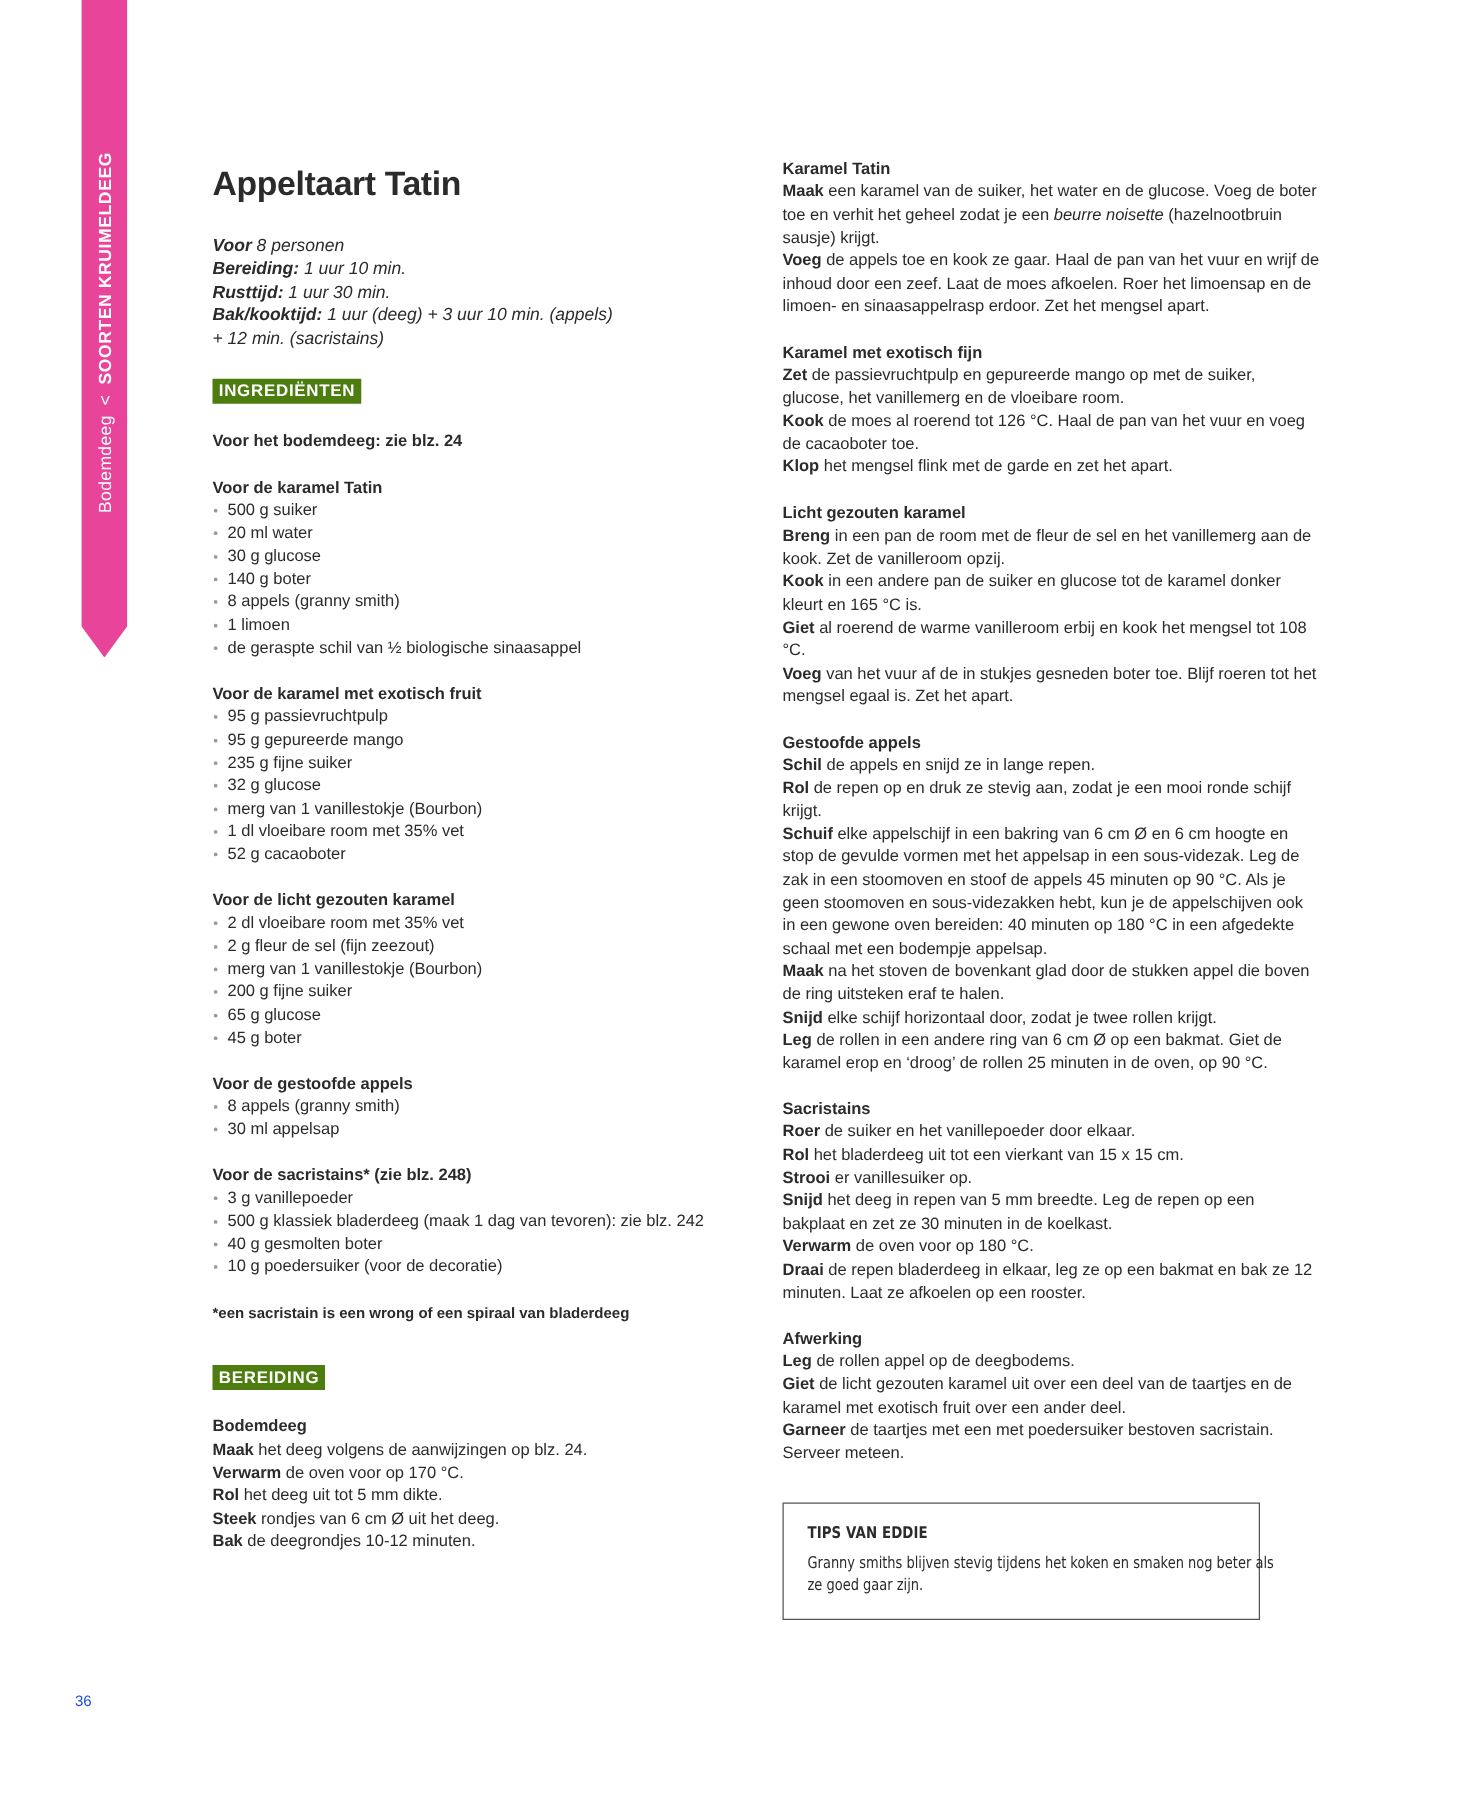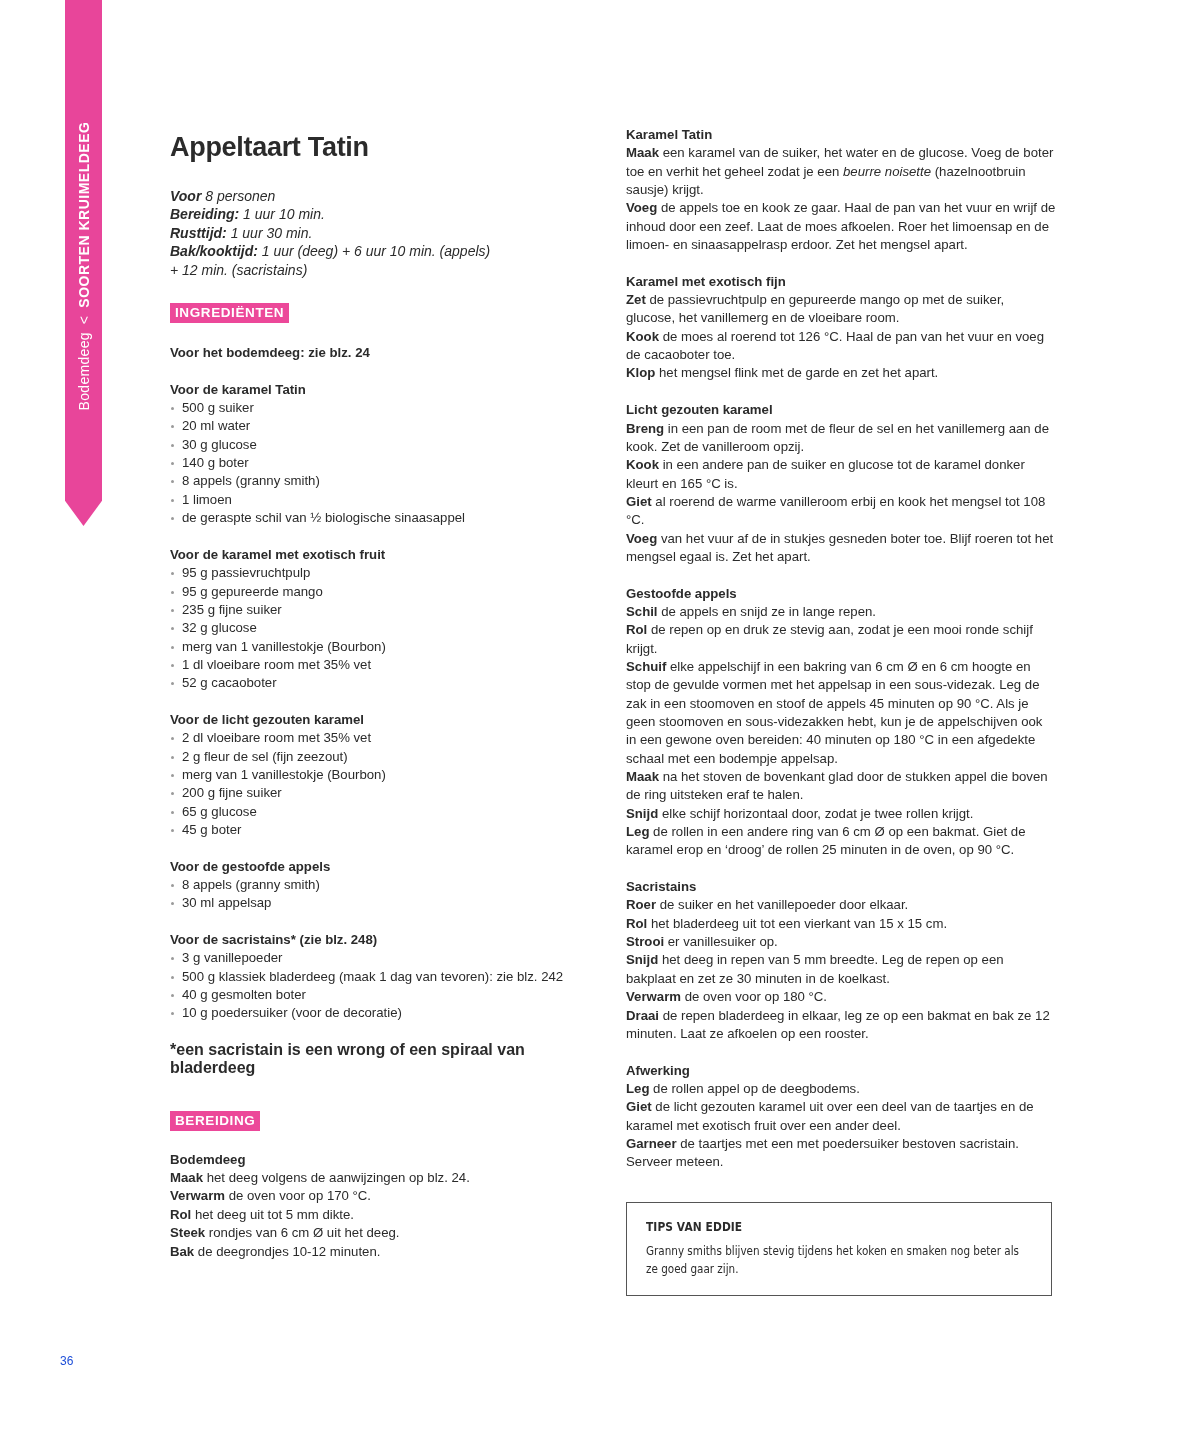--- a/index.html
+++ b/index.html
@@ -25,42 +25,42 @@
   .ribbon-text .main { font-weight: bold; letter-spacing: 0.5px; }
 
   .col-left { position: absolute; left: 170px; top: 128px; width: 420px; }
   .col-right { position: absolute; left: 626px; top: 126px; width: 430px; }
 
   .title { font-size: 27px; font-weight: bold; color: #2b2b2b; margin: 0 0 21px 0; line-height: 38px; letter-spacing: -0.3px; }
   .meta { font-size: 14px; line-height: 18.4px; font-style: italic; }
   .meta b { font-weight: bold; }
 
   .tag {
-    display: inline-block; background: #ec4899; color: #ffffff;
+    display: inline-block; background: #4d7c0f; color: #ffffff;
     font-weight: bold; font-size: 13.5px; letter-spacing: 0.6px;
     padding: 1px 5px 1px 5px; line-height: 18px;
   }
   .tag-ingr { margin-top: 24px; }
   .tag-ber { margin-top: 33px; }
 
   .block { font-size: 13.2px; line-height: 18.35px; }
   .block h4 { font-size: 13.2px; font-weight: bold; margin: 0; line-height: 18.35px; }
   .gap { height: 18.35px; }
   ul.ing { list-style: none; margin: 0; padding: 0; }
   ul.ing li { position: relative; padding-left: 12px; }
   ul.ing li::before {
     content: ""; position: absolute; left: 1px; top: 8px;
     width: 3px; height: 3px; border-radius: 50%; background: #9a9a9a;
   }
-  .note { font-weight: bold; font-size: 16px; line-height: 18.35px; }
+  .note { font-weight: bold; font-size: 12px; line-height: 18.35px; }
   .step b { font-weight: bold; }
   .step i { font-style: italic; }
 
   .tips {
-    position: absolute; left: 626px; top: 1202px; width: 426px; height: 94px;
+    position: absolute; left: 626px; top: 1202px; width: 382px; height: 94px;
     border: 1px solid #555; box-sizing: border-box; padding: 14px 19px;
   }
   .tips-title {
     font-family: "DejaVu Sans", sans-serif; font-weight: bold; font-size: 13px;
     letter-spacing: 0.1px; transform: scaleX(0.82); transform-origin: left;
     white-space: nowrap; line-height: 20px;
   }
   .tips-body {
     font-family: "DejaVu Sans", sans-serif; font-size: 13px; line-height: 18px;
     transform: scaleX(0.8); transform-origin: left; width: 480px; margin-top: 5px;
@@ -77,21 +77,21 @@
   </div>
 </div>
 
 <div class="col-left">
   <h1 class="title">Appeltaart Tatin</h1>
 
   <div class="meta">
     <div><b>Voor</b><span> 8 personen</span></div>
     <div><b>Bereiding:</b><span> 1 uur 10 min.</span></div>
     <div><b>Rusttijd:</b><span> 1 uur 30 min.</span></div>
-    <div><b>Bak/kooktijd:</b><span> 1 uur (deeg) + 6 uur 10 min. (appels)</span></div>
+    <div><b>Bak/kooktijd:</b><span> 1 uur (deeg) + 3 uur 10 min. (appels)</span></div>
     <div><span>+ 12 min. (sacristains)</span></div>
   </div>
 
   <div class="tag tag-ingr">INGREDIËNTEN</div>
 
   <div class="block" style="margin-top:21px;">
     <h4>Voor het bodemdeeg: zie blz. 24</h4>
     <div class="gap"></div>
 
     <h4>Voor de karamel Tatin</h4>

